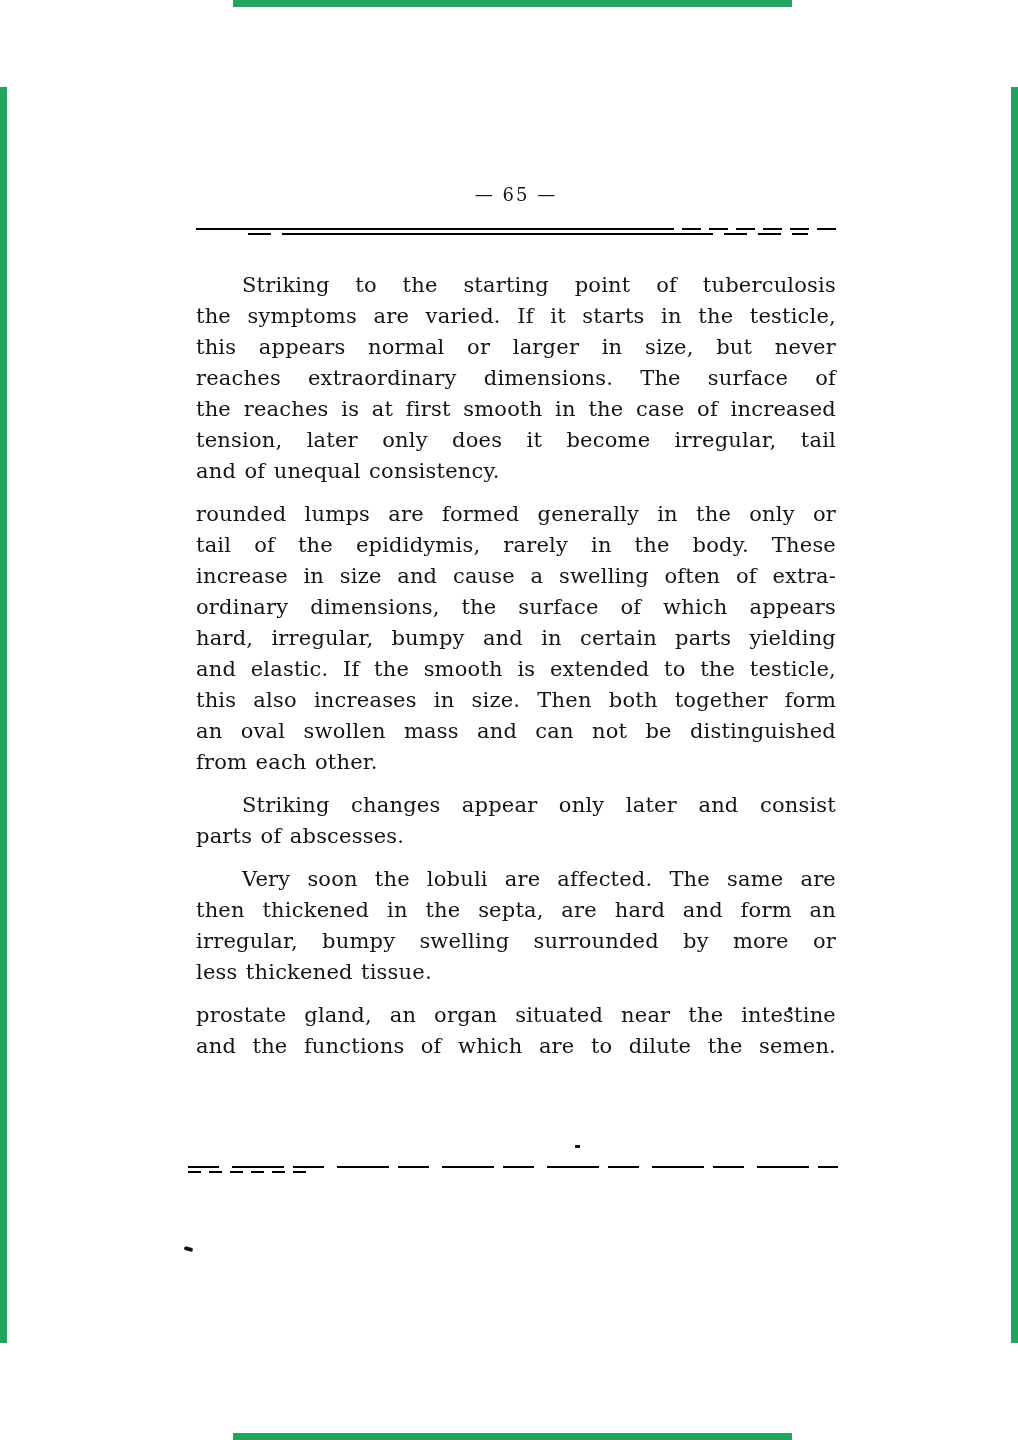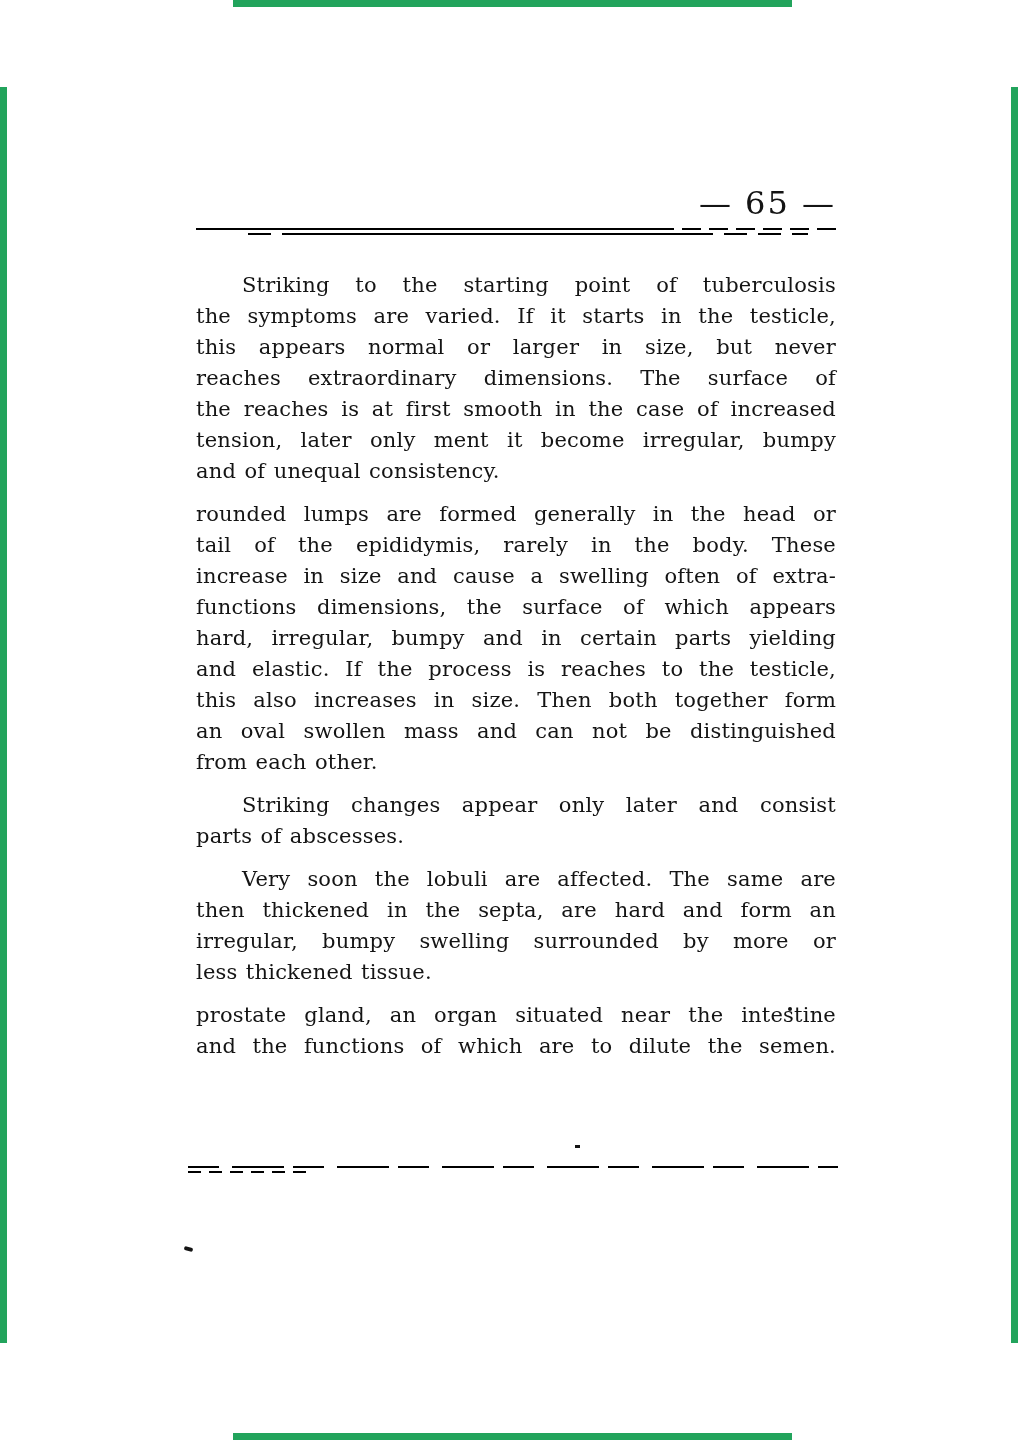--- a/index.html
+++ b/index.html
@@ -22,22 +22,22 @@
   
   .edge { position: absolute; background: var(--edge); }
   .edge-top    { left: 233px; top: 0;       width: 559px; height: 7px; }
   .edge-bottom { left: 233px; top: 1433px;  width: 559px; height: 7px; }
   .edge-left   { left: 0;     top: 87px;    width: 7px;   height: 1256px; }
   .edge-right  { left: 1011px;top: 87px;    width: 7px;   height: 1256px; }
 
   .page-number {
     position: absolute;
     top: 184px; left: 196px; width: 640px;
-    text-align: right;
-    font-size: 32px;
+    text-align: center;
+    font-size: 18px;
     letter-spacing: 2px;
     color: var(--ink);
   }
 
   
   .rule-top { position: absolute; top: 228px; left: 196px; width: 641px; }
   .rule-top .rt1 {
     height: 2px;
     background:
       linear-gradient(90deg, #000 0 73%, transparent 73%),
@@ -100,30 +100,30 @@
     <div class="rt2"></div>
   </div>
 
   <div class="text-body" id="text-body">
       <div class="para">
         <div class="line first">Striking to the starting point of tuberculosis</div>
         <div class="line">the symptoms are varied.  If it starts in the testicle,</div>
         <div class="line">this appears normal or larger in size, but never</div>
         <div class="line">reaches extraordinary dimensions.  The surface of</div>
         <div class="line">the reaches is at first smooth in the case of increased</div>
-        <div class="line">tension, later only ment it become irregular, bumpy</div>
+        <div class="line">tension, later only does it become irregular, tail</div>
         <div class="line last">and of unequal consistency.</div>
       </div>
       <div class="para">
-        <div class="line">rounded lumps are formed generally in the head or</div>
+        <div class="line">rounded lumps are formed generally in the only or</div>
         <div class="line">tail of the epididymis, rarely in the body.  These</div>
         <div class="line">increase in size and cause a swelling often of extra-</div>
-        <div class="line">functions dimensions, the surface of which appears</div>
+        <div class="line">ordinary dimensions, the surface of which appears</div>
         <div class="line">hard, irregular, bumpy and in certain parts yielding</div>
-        <div class="line">and elastic.  If the process is reaches to the testicle,</div>
+        <div class="line">and elastic.  If the smooth is extended to the testicle,</div>
         <div class="line">this also increases in size.  Then both together form</div>
         <div class="line">an oval swollen mass and can not be distinguished</div>
         <div class="line last">from each other.</div>
       </div>
       <div class="para">
         <div class="line first">Striking changes appear only later and consist</div>
         <div class="line last">parts of abscesses.</div>
       </div>
       <div class="para">
         <div class="line first">Very soon the lobuli are affected.  The same are</div>

